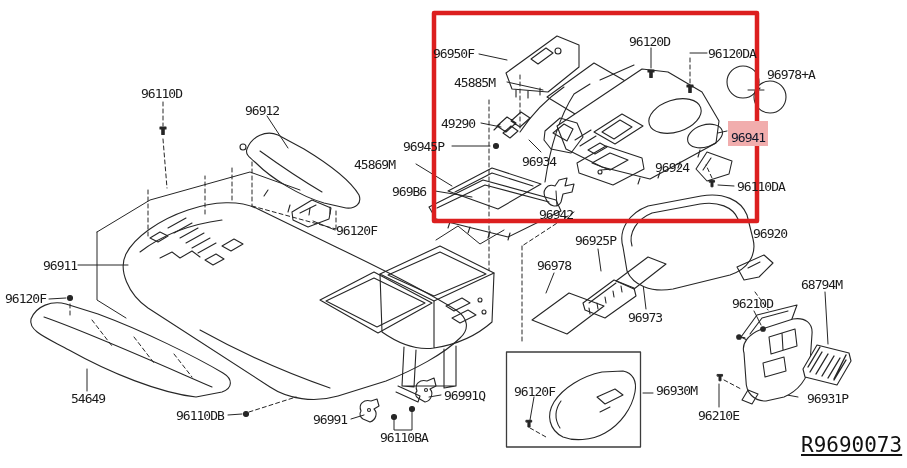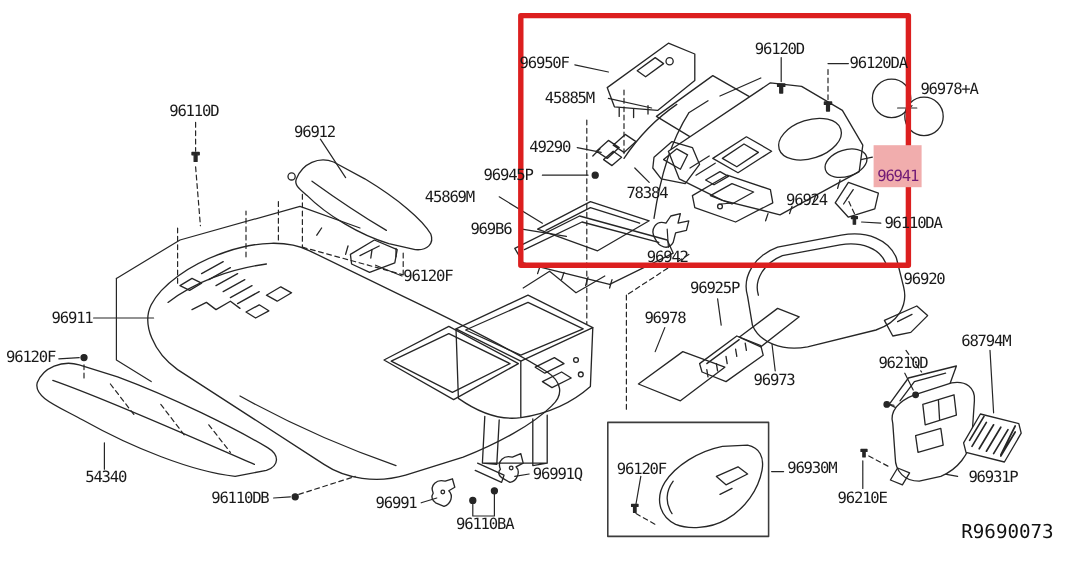--- a/index.html
+++ b/index.html
@@ -1,22 +1,22 @@
 <!DOCTYPE html>
 <html><head>
 <meta charset="utf-8">
 <style>
   html,body{margin:0;padding:0;background:#fff;}
   .stage{position:relative;width:907px;height:468px;background:#fff;overflow:hidden;
          font-family:"DejaVu Sans Mono","Liberation Mono",monospace;}
   .stage svg{position:absolute;left:0;top:0;}
   .lbl{position:absolute;font-size:13px;line-height:1;letter-spacing:-1px;color:#1a1a1a;
        white-space:nowrap;z-index:5;cursor:default;}
-  .lbl.hl{background:#f1adad;color:#701a75;padding:20px 3px 2px 3px;z-index:6;}
-  .lbl.ref{font-size:16px;letter-spacing:0;color:#111;}
+  .lbl.hl{background:#f1adad;color:#0f172a;padding:10px 3px 2px 3px;z-index:6;}
+  .lbl.ref{font-size:21px;letter-spacing:0;color:#111;text-decoration:underline;}
 </style>
 </head>
 <body>
 
 <div class="stage">
 
 <svg width="907" height="468" viewBox="0 0 907 468" fill="none" stroke="#262626" stroke-width="1.1" stroke-linejoin="round" stroke-linecap="round">
 
   <defs>
     <g id="screwg" stroke="#262626" fill="#262626">
@@ -209,36 +209,36 @@
 <div class="lbl" style="left:141px;top:87px">96110D</div>
 <div class="lbl" style="left:245px;top:104px">96912</div>
 <div class="lbl" style="left:433px;top:47px">96950F</div>
 <div class="lbl" style="left:629px;top:35px">96120D</div>
 <div class="lbl" style="left:708px;top:47px">96120DA</div>
 <div class="lbl" style="left:767px;top:68px">96978+A</div>
 <div class="lbl" style="left:454px;top:76px">45885M</div>
 <div class="lbl" style="left:441px;top:117px">49290</div>
 <div class="lbl hl" style="left:728px;top:121px">96941</div>
 <div class="lbl" style="left:403px;top:140px">96945P</div>
-<div class="lbl" style="left:522px;top:155px">78384</div>
+<div class="lbl" style="left:522px;top:155px">96934</div>
 <div class="lbl" style="left:354px;top:158px">45869M</div>
 <div class="lbl" style="left:655px;top:161px">96924</div>
 <div class="lbl" style="left:392px;top:185px">969B6</div>
 <div class="lbl" style="left:737px;top:180px">96110DA</div>
 <div class="lbl" style="left:539px;top:208px">96942</div>
 <div class="lbl" style="left:336px;top:224px">96120F</div>
 <div class="lbl" style="left:753px;top:227px">96920</div>
 <div class="lbl" style="left:575px;top:234px">96925P</div>
 <div class="lbl" style="left:43px;top:259px">96911</div>
 <div class="lbl" style="left:537px;top:259px">96978</div>
 <div class="lbl" style="left:5px;top:292px">96120F</div>
 <div class="lbl" style="left:628px;top:311px">96973</div>
 <div class="lbl" style="left:732px;top:297px">96210D</div>
 <div class="lbl" style="left:801px;top:278px">68794M</div>
-<div class="lbl" style="left:71px;top:392px">54340</div>
+<div class="lbl" style="left:71px;top:392px">54649</div>
 <div class="lbl" style="left:656px;top:384px">96930M</div>
 <div class="lbl" style="left:514px;top:385px">96120F</div>
 <div class="lbl" style="left:176px;top:409px">96110DB</div>
 <div class="lbl" style="left:313px;top:413px">96991</div>
 <div class="lbl" style="left:444px;top:389px">96991Q</div>
 <div class="lbl" style="left:380px;top:431px">96110BA</div>
 <div class="lbl" style="left:698px;top:409px">96210E</div>
 <div class="lbl" style="left:807px;top:392px">96931P</div>
 <div class="lbl ref" style="left:801px;top:435px">R9690073</div>
 

